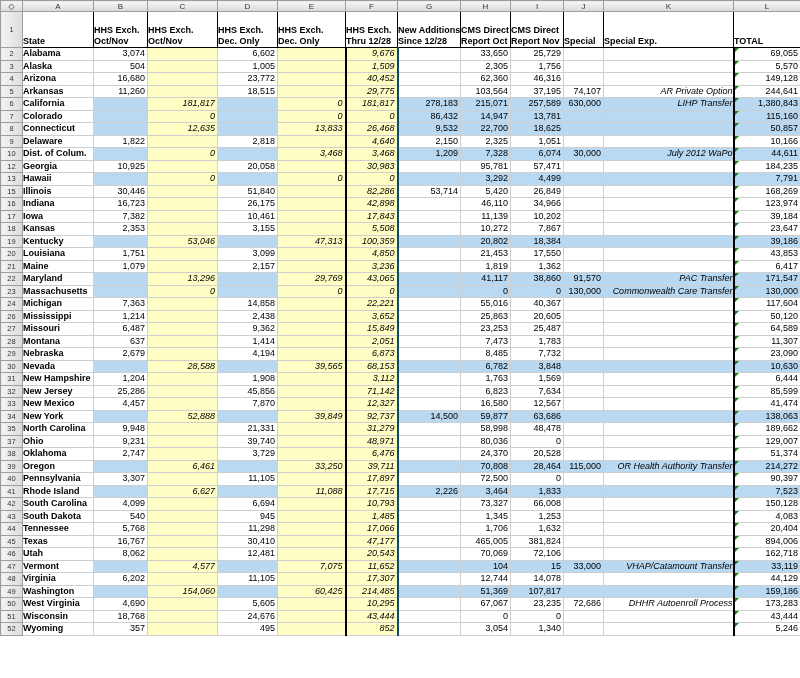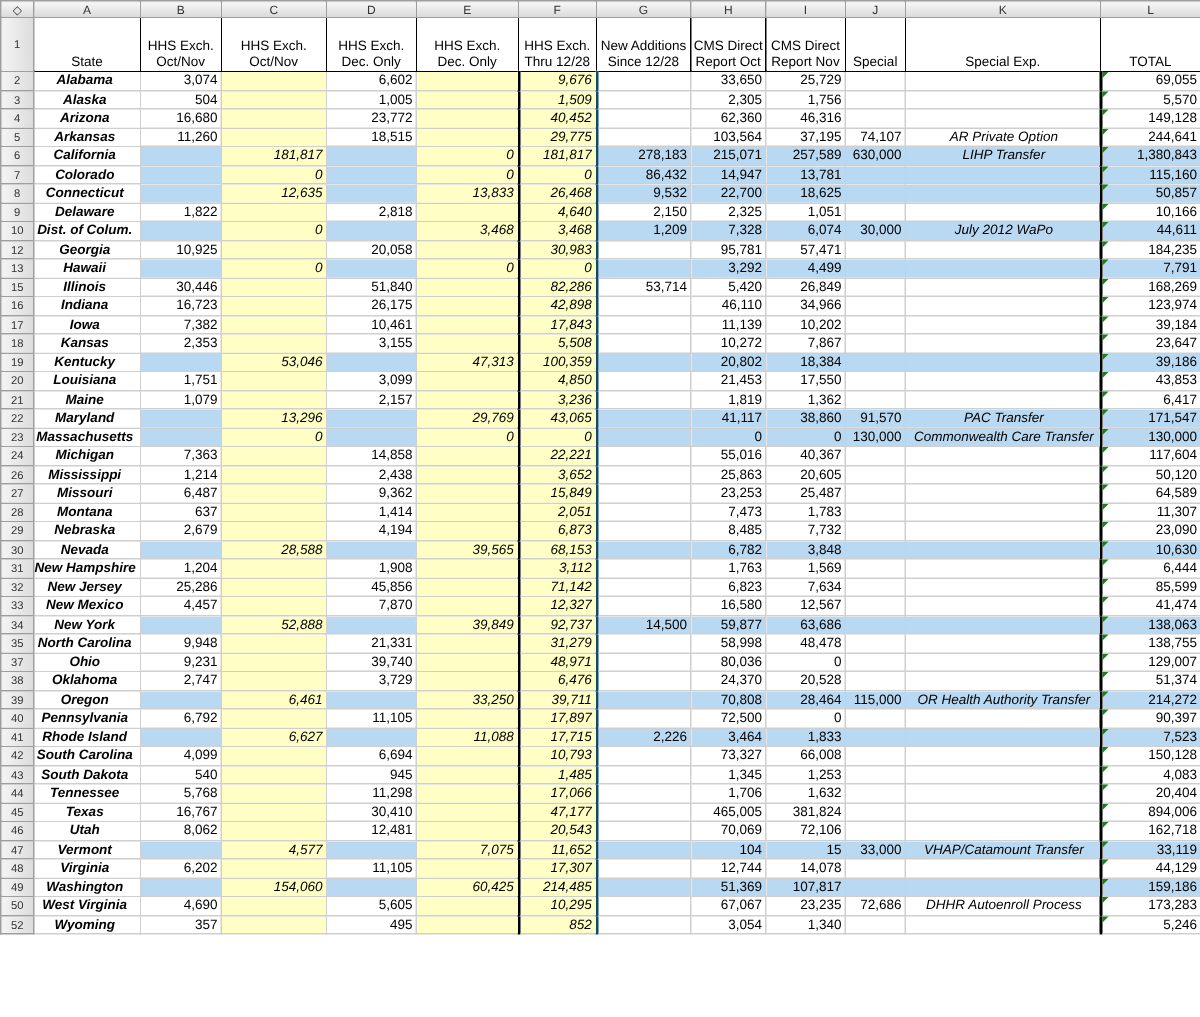--- a/index.html
+++ b/index.html
@@ -7,26 +7,26 @@
   table{border-collapse:collapse;table-layout:fixed;width:800px;}
   td{padding:0;font-size:9px;color:#000;height:11.5px;line-height:11px;border:1px solid #cfcfcf;
      white-space:nowrap;overflow:visible;position:relative;vertical-align:middle;}
   
   tr.chrome td{height:10px;line-height:9px;font-size:8px;color:#333;text-align:center;
      background:linear-gradient(#f7f7f7,#d9d9d9);border:1px solid #9e9e9e;}
   td.rn{font-size:7.5px;color:#333;text-align:center;background:linear-gradient(to right,#f4f4f4,#dcdcdc);
      border:1px solid #9e9e9e;}
   
   tr.hdr td{height:34px;}
-  td.hd{font-weight:normal;text-align:center;vertical-align:bottom;white-space:pre;line-height:10.5px;
+  td.hd{font-weight:bold;text-align:left;vertical-align:bottom;white-space:pre;line-height:10.5px;
      padding-bottom:1px;border:1px solid #000;background:#fff;}
   
   td.v{text-align:right;padding:0 2px;}
-  td.state{text-align:center;padding-right:3px;font-weight:bold;background:#fff;font-style:italic;}
-  td.kk{text-align:center;padding-left:2px;}
+  td.state{text-align:left;padding-right:3px;font-weight:bold;background:#fff;}
+  td.kk{text-align:right;padding-left:2px;}
   .it{font-style:italic;}
   .yel{background:#ffffc5;}
   .bl{background:#b9d8f1;}
   .f2{border-left:2px solid #000;border-right:2px solid #0c4a6e;}
   .l2{border-left:2px solid #000;}
   td.tri::before{content:"";position:absolute;left:0;top:0;width:0;height:0;
      border-top:4px solid #1e7d1e;border-right:4px solid transparent;}
 </style>
 </head>
 <body>
@@ -542,21 +542,21 @@
         <td class="v">9,948</td>
         <td class="v yel it"></td>
         <td class="v">21,331</td>
         <td class="v yel it"></td>
         <td class="v yel it f2">31,279</td>
         <td class="v"></td>
         <td class="v">58,998</td>
         <td class="v">48,478</td>
         <td class="v"></td>
         <td class="kk it"></td>
-        <td class="v l2 tri">138,755</td>
+        <td class="v l2 tri">189,662</td>
       </tr>
       <tr class="dr">
         <td class="rn">37</td>
         <td class="state">Ohio</td>
         <td class="v">9,231</td>
         <td class="v yel it"></td>
         <td class="v">39,740</td>
         <td class="v yel it"></td>
         <td class="v yel it f2">48,971</td>
         <td class="v"></td>
@@ -592,21 +592,21 @@
         <td class="v bl"></td>
         <td class="v bl">70,808</td>
         <td class="v bl">28,464</td>
         <td class="v bl">115,000</td>
         <td class="kk it bl">OR Health Authority Transfer</td>
         <td class="v l2 tri bl">214,272</td>
       </tr>
       <tr class="dr">
         <td class="rn">40</td>
         <td class="state">Pennsylvania</td>
-        <td class="v">6,792</td>
+        <td class="v">3,307</td>
         <td class="v yel it"></td>
         <td class="v">11,105</td>
         <td class="v yel it"></td>
         <td class="v yel it f2">17,897</td>
         <td class="v"></td>
         <td class="v">72,500</td>
         <td class="v">0</td>
         <td class="v"></td>
         <td class="kk it"></td>
         <td class="v l2 tri">90,397</td>
@@ -755,20 +755,35 @@
         <td class="v yel it"></td>
         <td class="v yel it f2">10,295</td>
         <td class="v"></td>
         <td class="v">67,067</td>
         <td class="v">23,235</td>
         <td class="v">72,686</td>
         <td class="kk it">DHHR Autoenroll Process</td>
         <td class="v l2 tri">173,283</td>
       </tr>
       <tr class="dr">
+        <td class="rn">51</td>
+        <td class="state">Wisconsin</td>
+        <td class="v">18,768</td>
+        <td class="v yel it"></td>
+        <td class="v">24,676</td>
+        <td class="v yel it"></td>
+        <td class="v yel it f2">43,444</td>
+        <td class="v"></td>
+        <td class="v">0</td>
+        <td class="v">0</td>
+        <td class="v"></td>
+        <td class="kk it"></td>
+        <td class="v l2 tri">43,444</td>
+      </tr>
+      <tr class="dr">
         <td class="rn">52</td>
         <td class="state">Wyoming</td>
         <td class="v">357</td>
         <td class="v yel it"></td>
         <td class="v">495</td>
         <td class="v yel it"></td>
         <td class="v yel it f2">852</td>
         <td class="v"></td>
         <td class="v">3,054</td>
         <td class="v">1,340</td>

